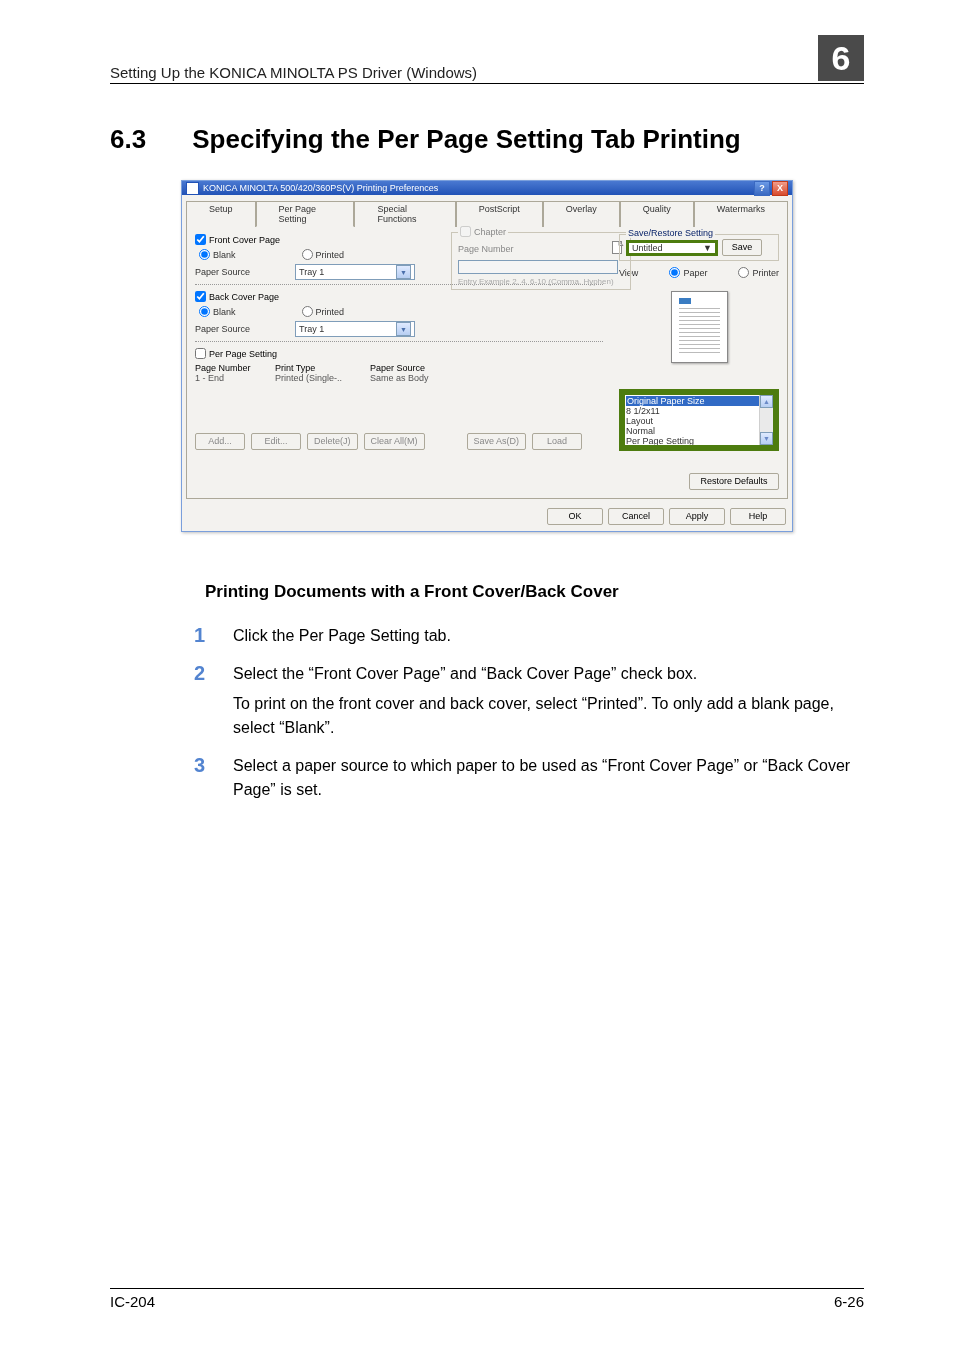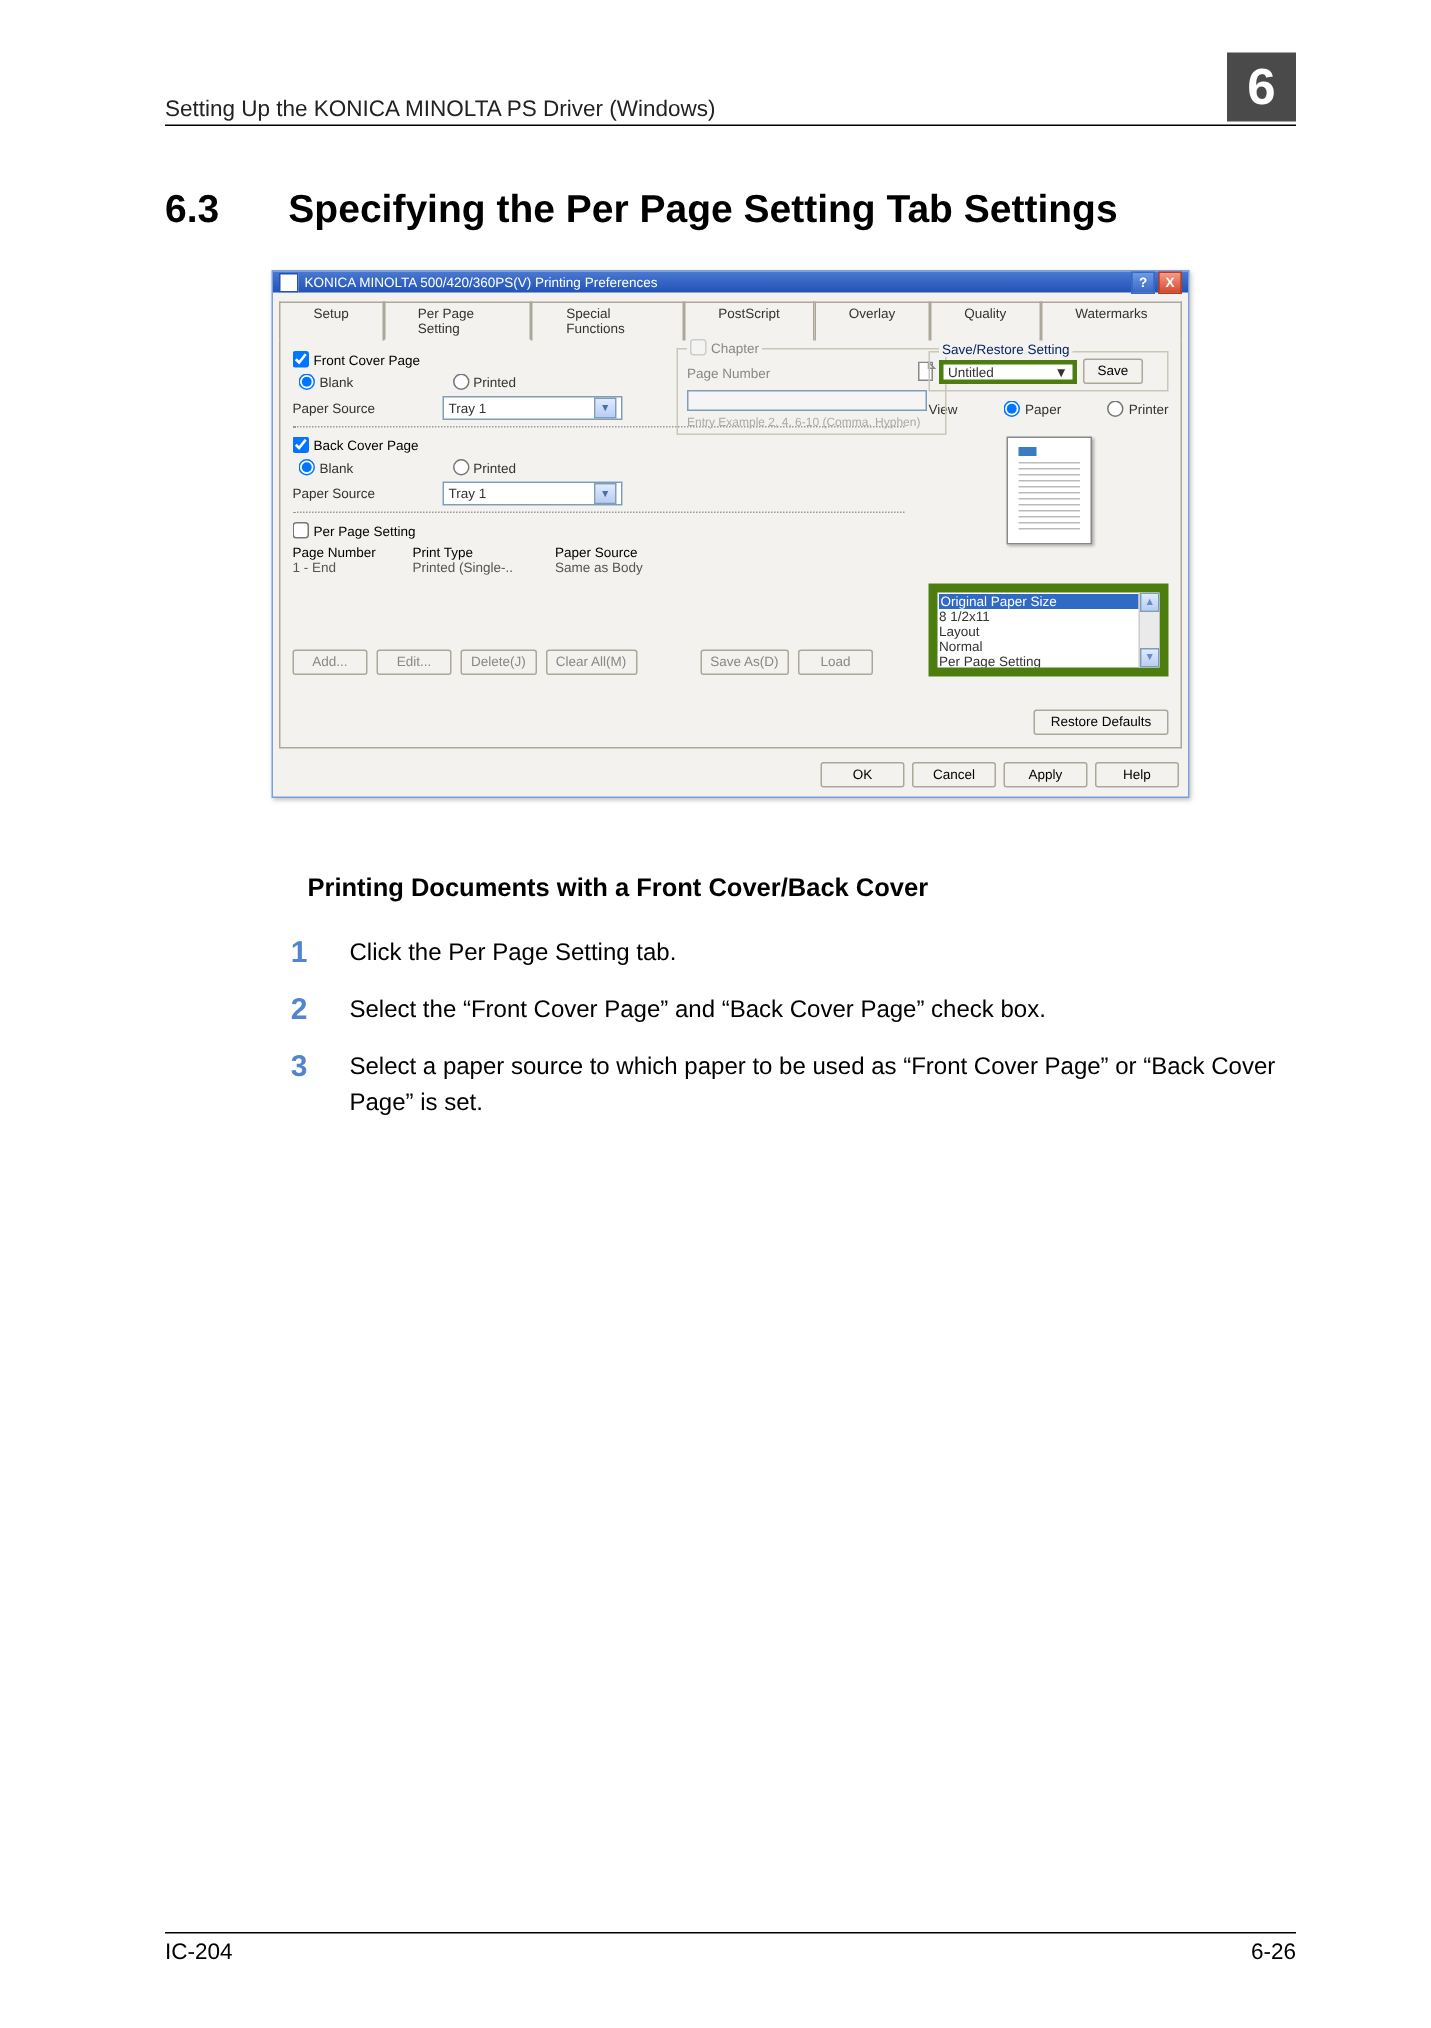--- a/index.html
+++ b/index.html
@@ -206,21 +206,21 @@
 
 <div class="page">
 
   <div class="header-row">
     <span class="breadcrumb">Setting Up the KONICA MINOLTA PS Driver (Windows)</span>
     <span class="chapter-box">6</span>
   </div>
 
   <h1 class="section-title">
     <span class="secnum">6.3</span>
-    <span>Specifying the Per Page Setting Tab Settings</span>
+    <span>Specifying the Per Page Setting Tab Printing</span>
   </h1>
 
   <div class="shot-wrap">
     <div class="shot">
 
       <div class="titlebar">
         <div class="left">
           <span class="icon"></span>
           <span>KONICA MINOLTA 500/420/360PS(V) Printing Preferences</span>
         </div>
@@ -426,20 +426,21 @@
 
   <ol class="steps">
     <li>
       <span class="num">1</span>
       <span class="txt">Click the Per Page Setting tab.</span>
     </li>
     <li>
       <span class="num">2</span>
       <span class="txt">
         <span>Select the “Front Cover Page” and “Back Cover Page” check box.</span>
+        <div class="sub">To print on the front cover and back cover, select “Printed”. To only add a blank page, select “Blank”.</div>
       </span>
     </li>
     <li>
       <span class="num">3</span>
       <span class="txt">Select a paper source to which paper to be used as “Front Cover Page” or “Back Cover Page” is set.</span>
     </li>
   </ol>
 
   <div class="footer">
     <span>IC-204</span>

